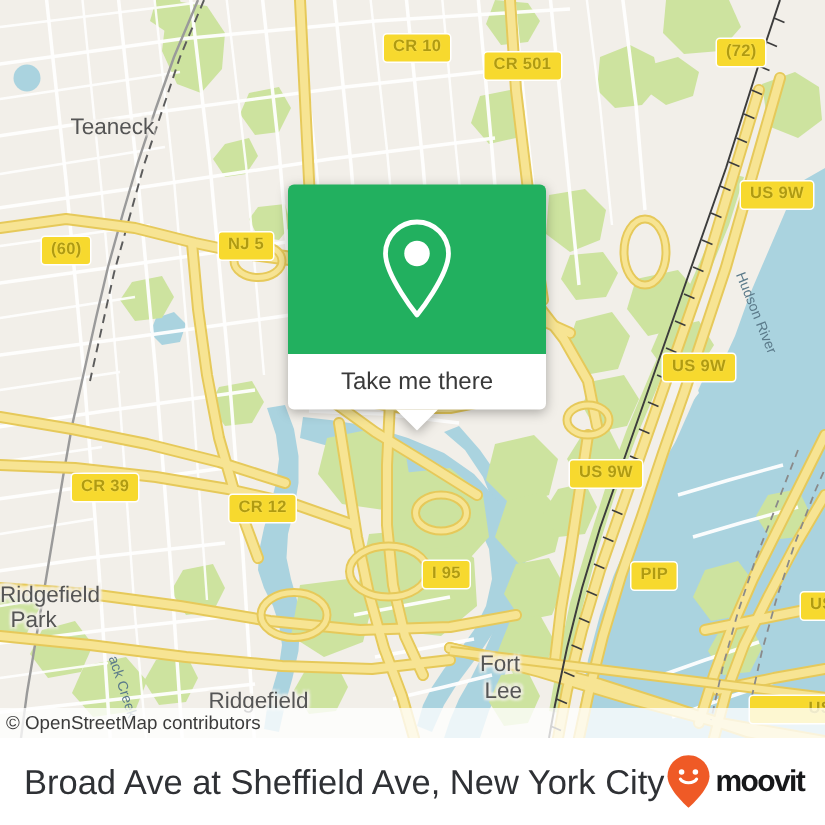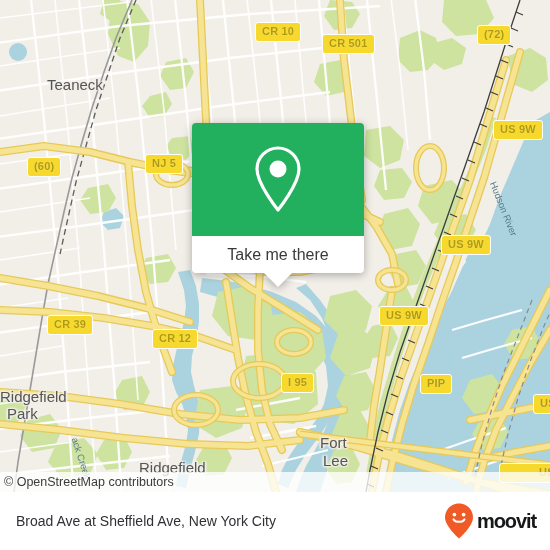--- a/index.html
+++ b/index.html
@@ -145,21 +145,21 @@
     background: #ffffff;
     display: flex;
     align-items: center;
     justify-content: space-between;
     box-sizing: border-box;
     padding: 0 14px 0 16px;
   }
   #footer-title {
     color: #2f3135;
     font-family: "Liberation Sans", sans-serif;
-    font-size: 14px;
+    font-size: 23px;
     white-space: nowrap;
     overflow: hidden;
     text-overflow: ellipsis;
   }
   #brand {
     display: flex;
     align-items: center;
     gap: 3px;
     flex: 0 0 auto;
   }

